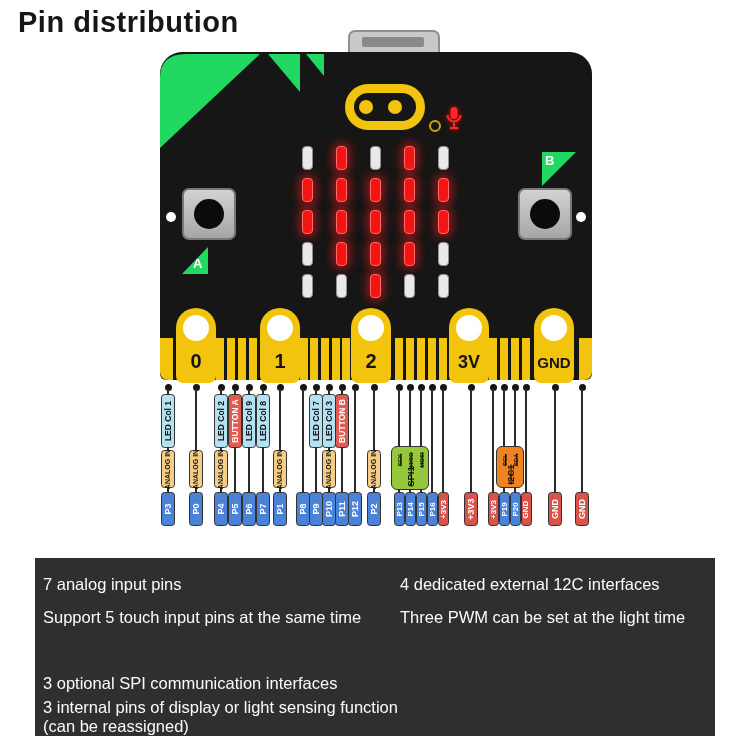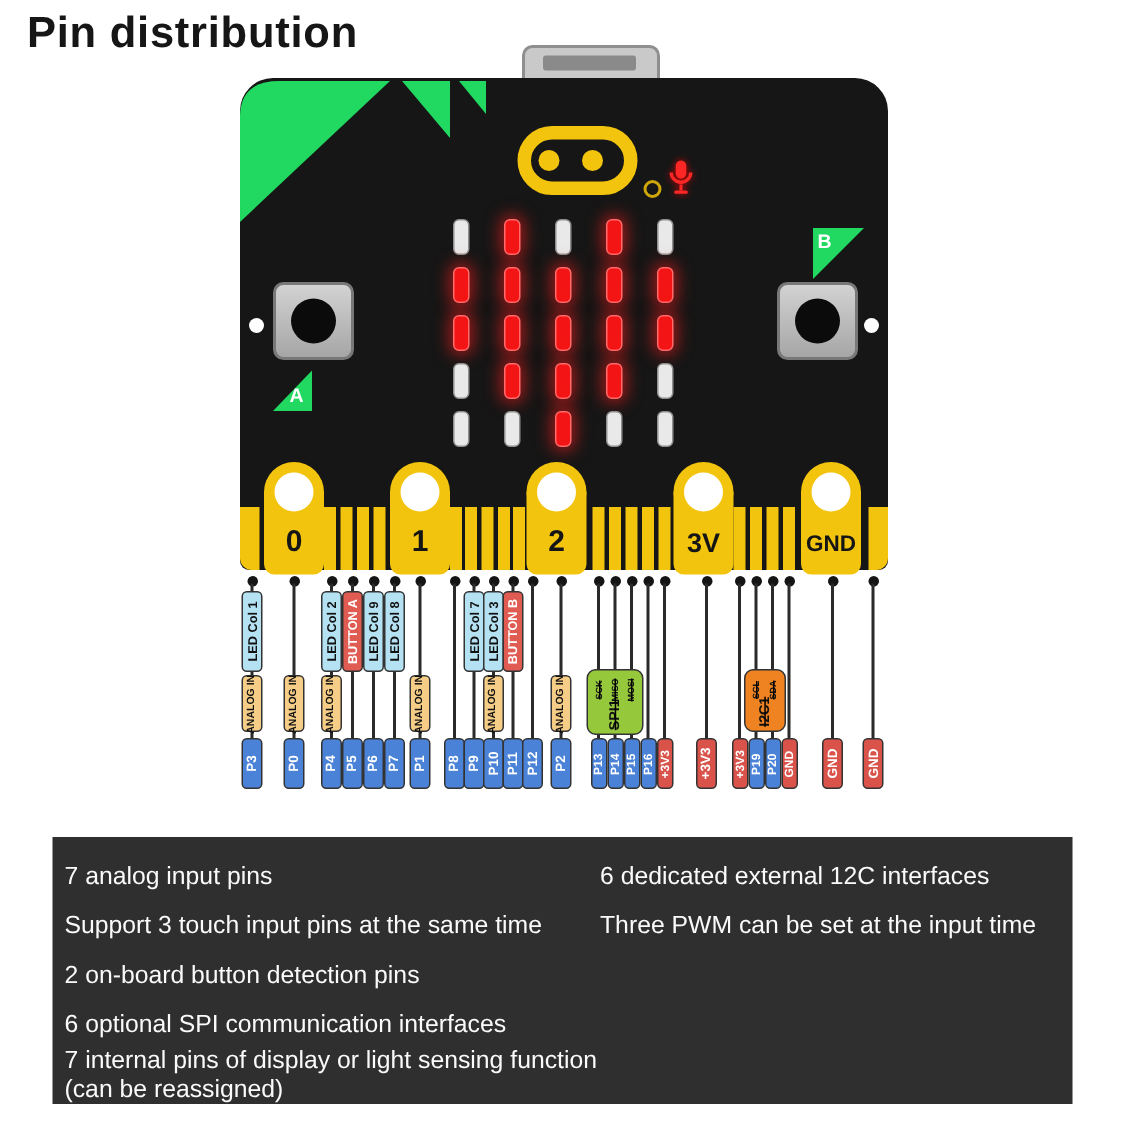--- a/index.html
+++ b/index.html
@@ -437,30 +437,29 @@
       <i>SDA</i>
     </s>
   <s class="bn">
       <i>I2C1</i>
     </s>
 </div>
 
 <div id="itable">
   <div class="trow">
       <div class="tcell tl">7 analog input pins</div>
-      <div class="tcell tr">6 dedicated external 12C interfaces</div>
+      <div class="tcell tr">4 dedicated external 12C interfaces</div>
     </div>
   <div class="trow">
-      <div class="tcell tl">Support 3 touch input pins at the same time</div>
-      <div class="tcell tr">Three PWM can be set at the input time</div>
+      <div class="tcell tl">Support 5 touch input pins at the same time</div>
+      <div class="tcell tr">Three PWM can be set at the light time</div>
     </div>
   <div class="trow">
-      <div class="tcell tl">2 on-board button detection pins</div>
     </div>
   <div class="trow">
-      <div class="tcell tl">6 optional SPI communication interfaces</div>
+      <div class="tcell tl">3 optional SPI communication interfaces</div>
       <div class="tcell tr"></div>
     </div>
   <div class="trow">
-      <div class="tcell tl">7 internal pins of display or light sensing function (can be reassigned)</div>
+      <div class="tcell tl">3 internal pins of display or light sensing function (can be reassigned)</div>
       <div class="tcell tr"></div>
     </div>
 </div>
 
 </body></html>

